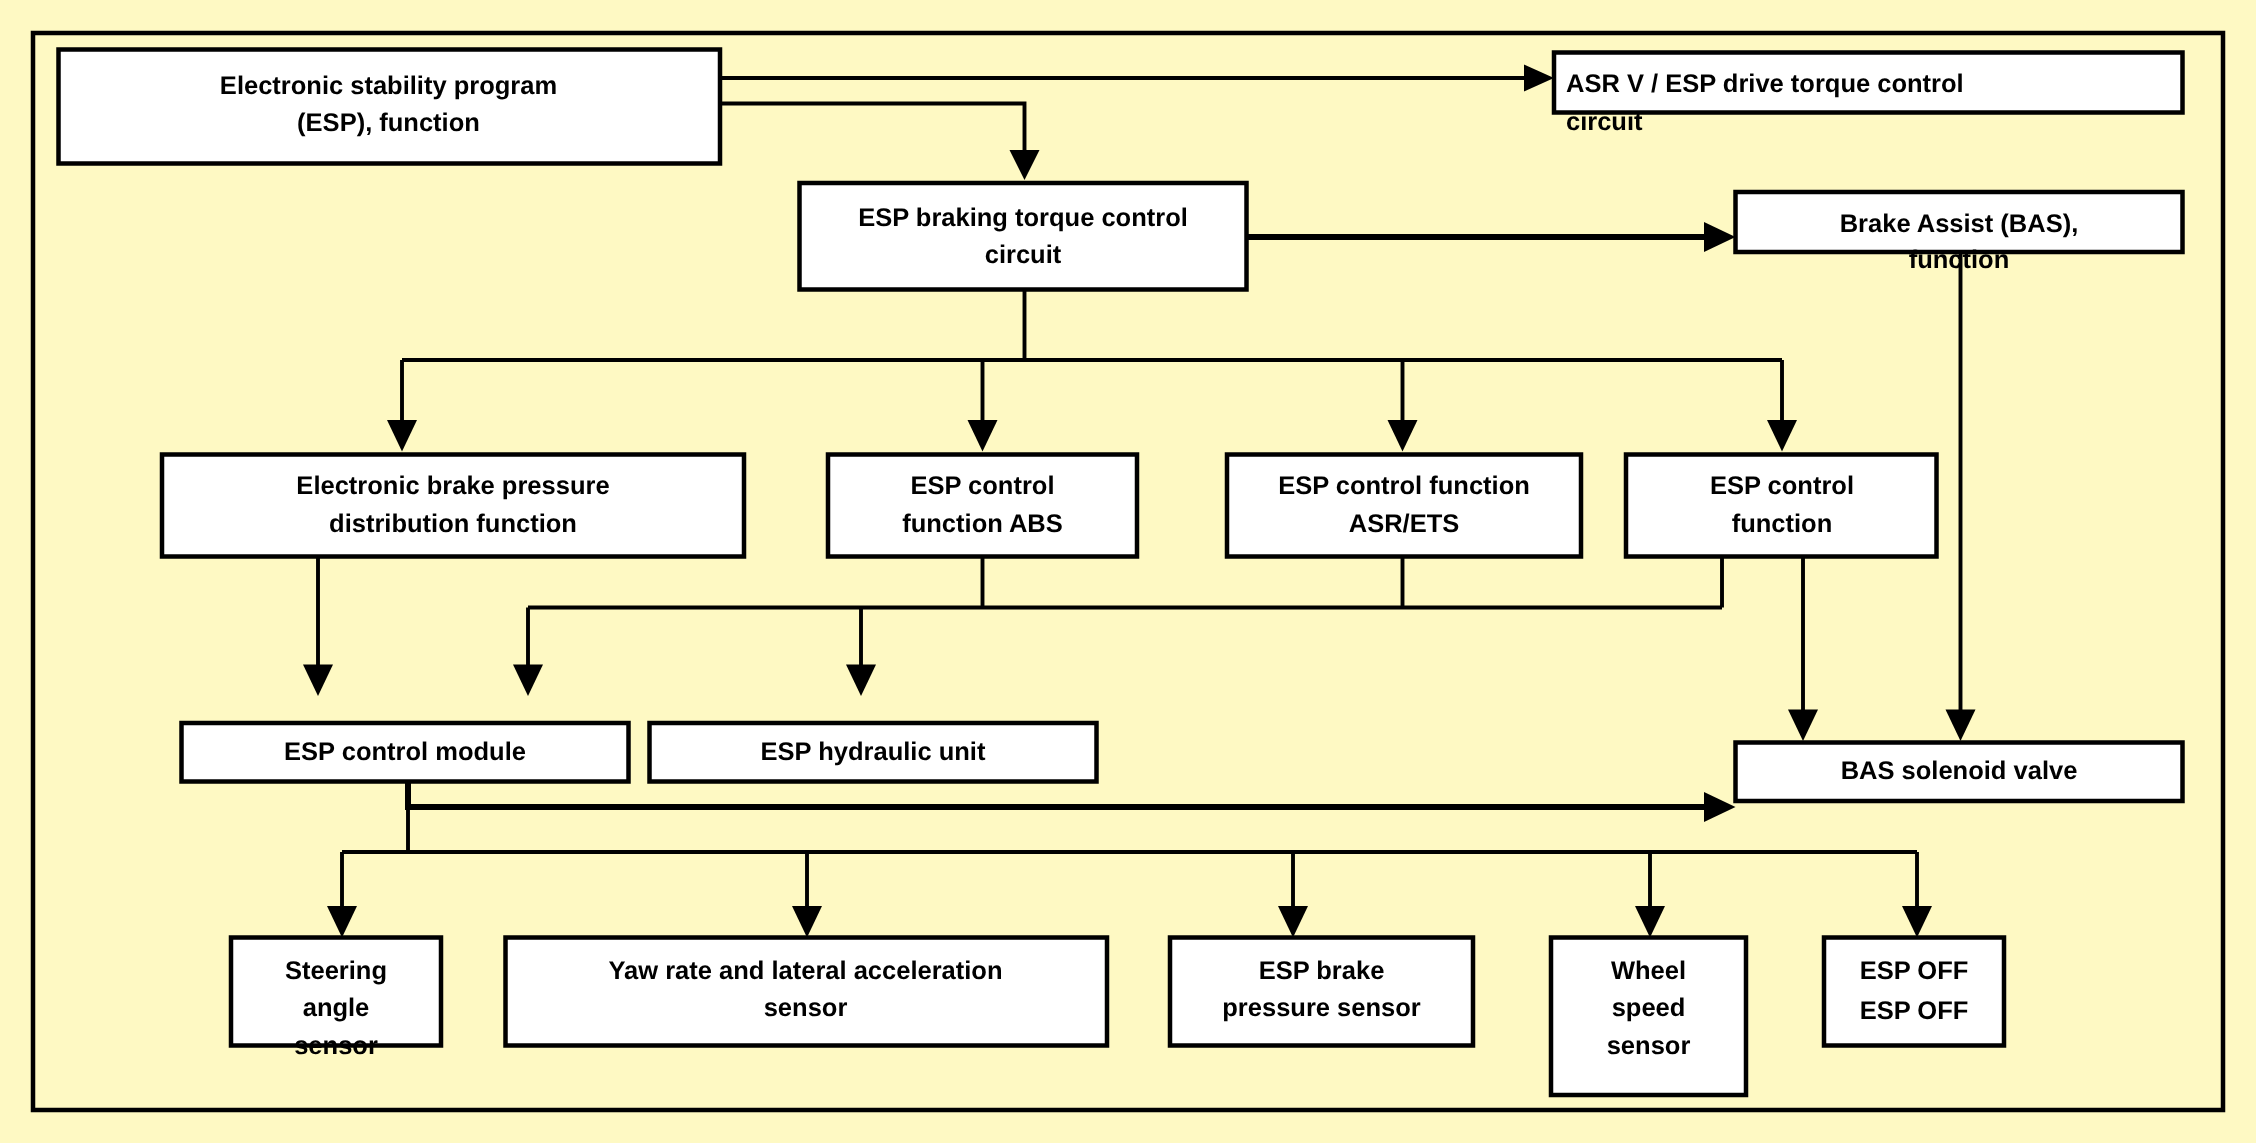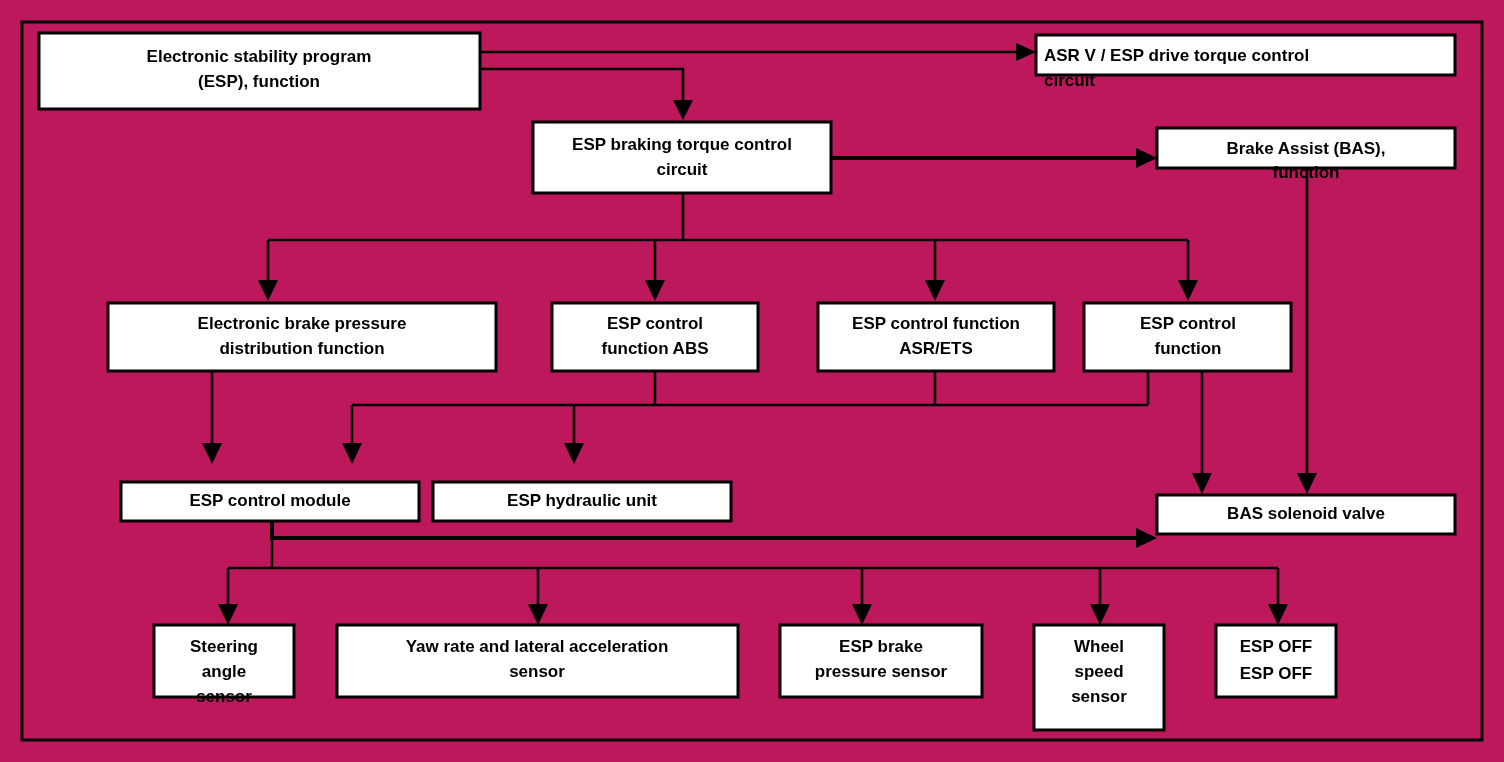--- a/index.html
+++ b/index.html
@@ -7,21 +7,21 @@
     padding: 0;
     background: #ffffff;
   }
   body {
     font-family: "Liberation Sans", sans-serif;
   }
   #stage {
     position: relative;
     width: 1504px;
     height: 762px;
-    background: #be185d;
+    background: #fef9c3;
     overflow: hidden;
   }
   svg#diagram {
     position: absolute;
     left: 0;
     top: 0;
     width: 1504px;
     height: 762px;
   }
   .frame {

